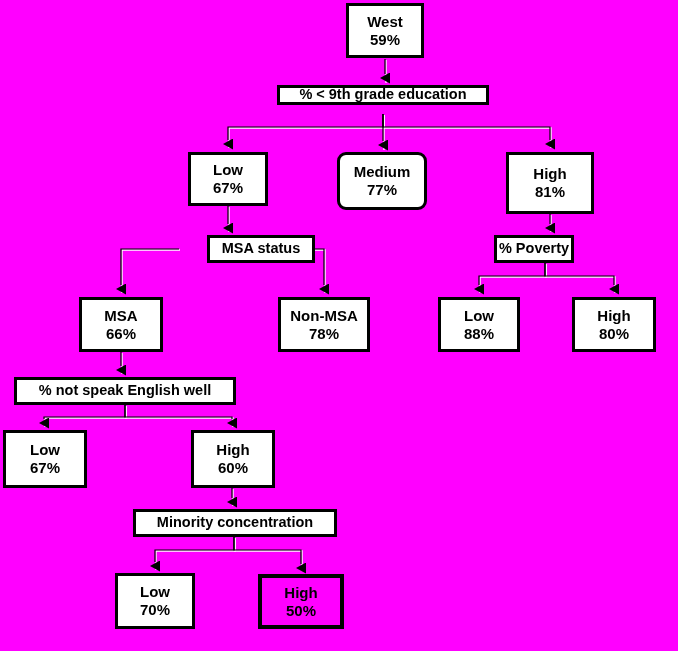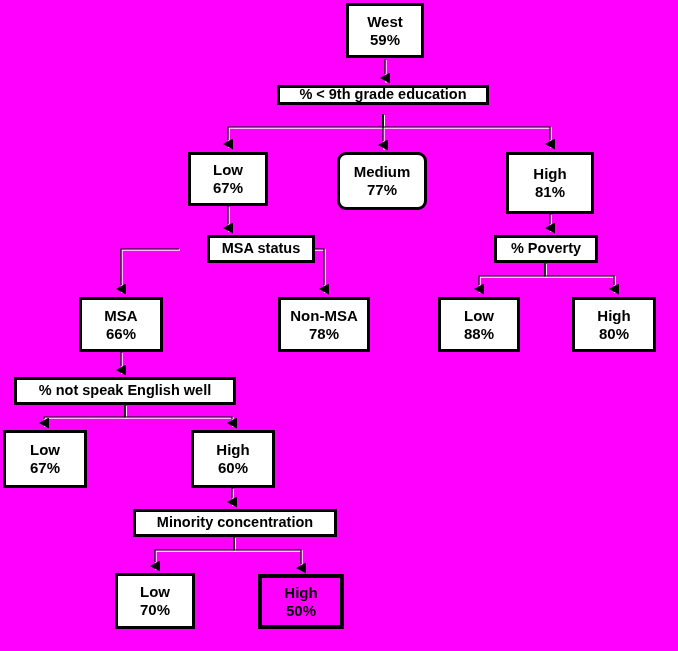--- a/index.html
+++ b/index.html
@@ -145,21 +145,21 @@
 
   <div class="node leaf" style="left:506px; top:152px; width:88px; height:62px;">
     <span class="lbl">High</span>
     <span class="val">81%</span>
   </div>
 
   <div class="node split" style="left:179px; top:235px; width:108px; height:28px;margin-left:28px;">
     <span>MSA status</span>
   </div>
 
-  <div class="node split" style="left:494px; top:235px; width:104px; height:28px;">
+  <div class="node split" style="left:494px; top:235px; width:80px; height:28px;">
     <span>% Poverty</span>
   </div>
 
   <div class="node leaf" style="left:79px; top:297px; width:84px; height:55px;">
     <span class="lbl">MSA</span>
     <span class="val">66%</span>
   </div>
 
   <div class="node leaf" style="left:278px; top:297px; width:92px; height:55px;">
     <span class="lbl">Non-MSA</span>

